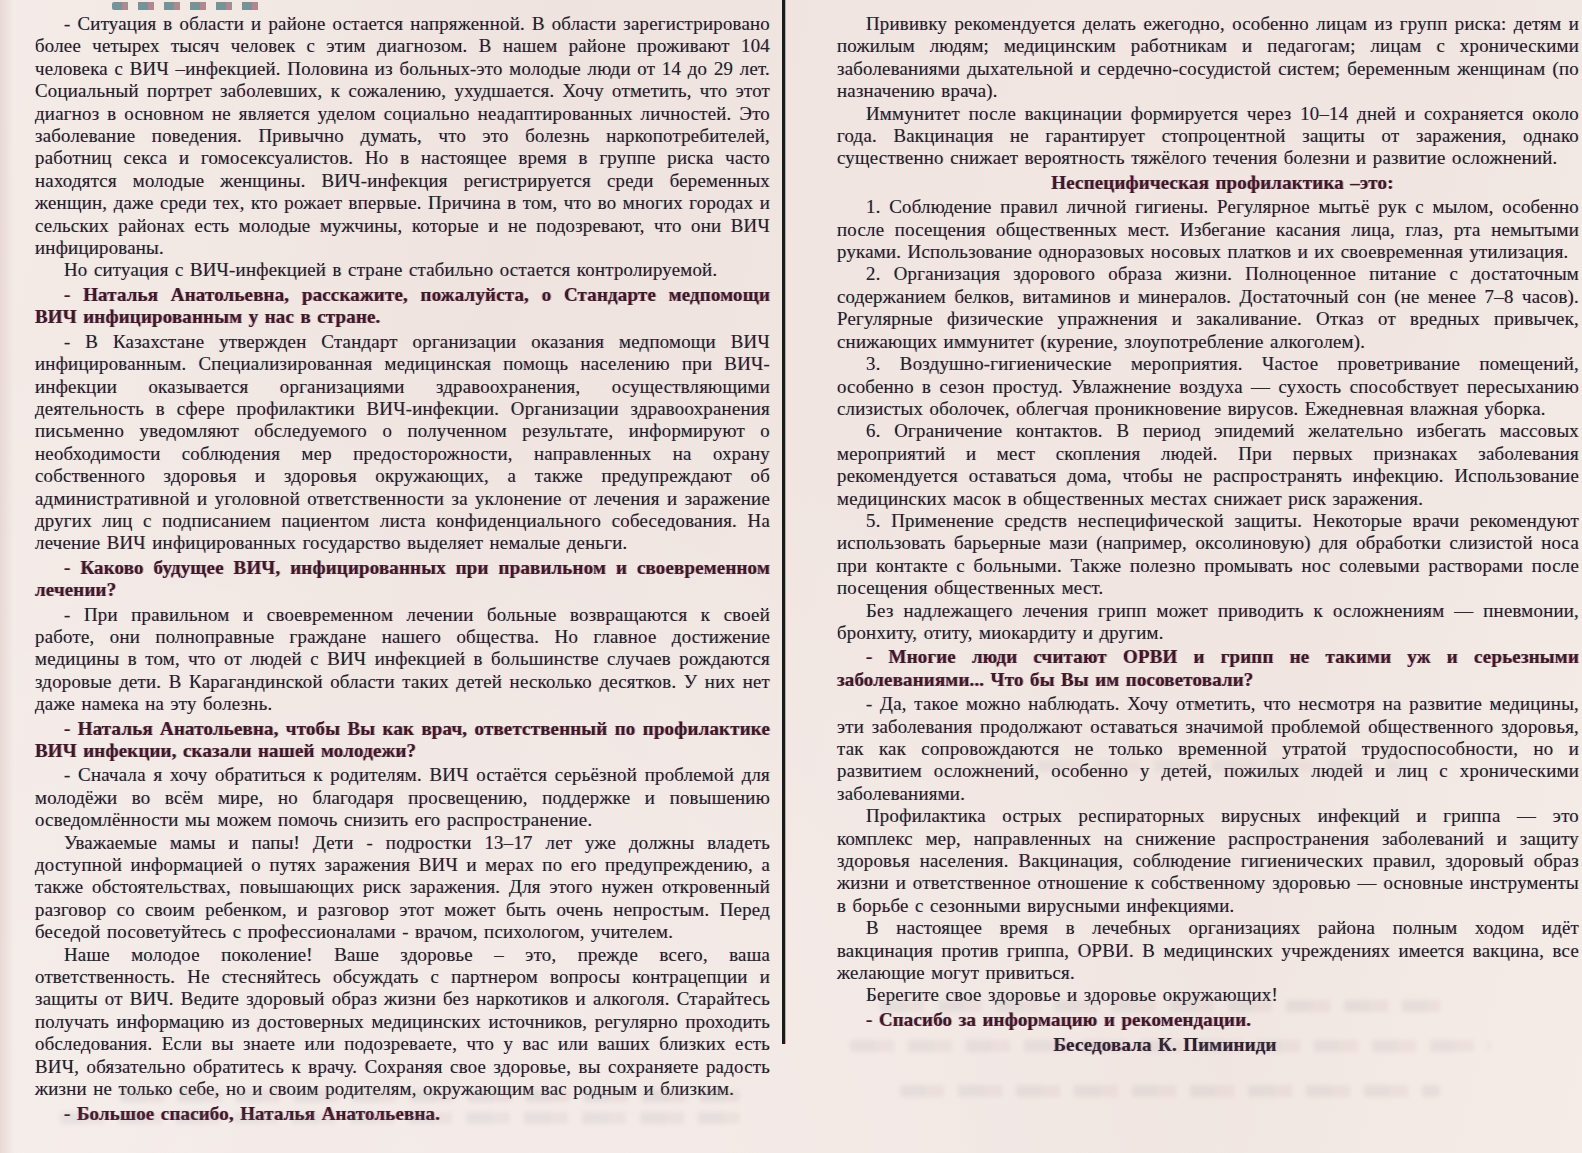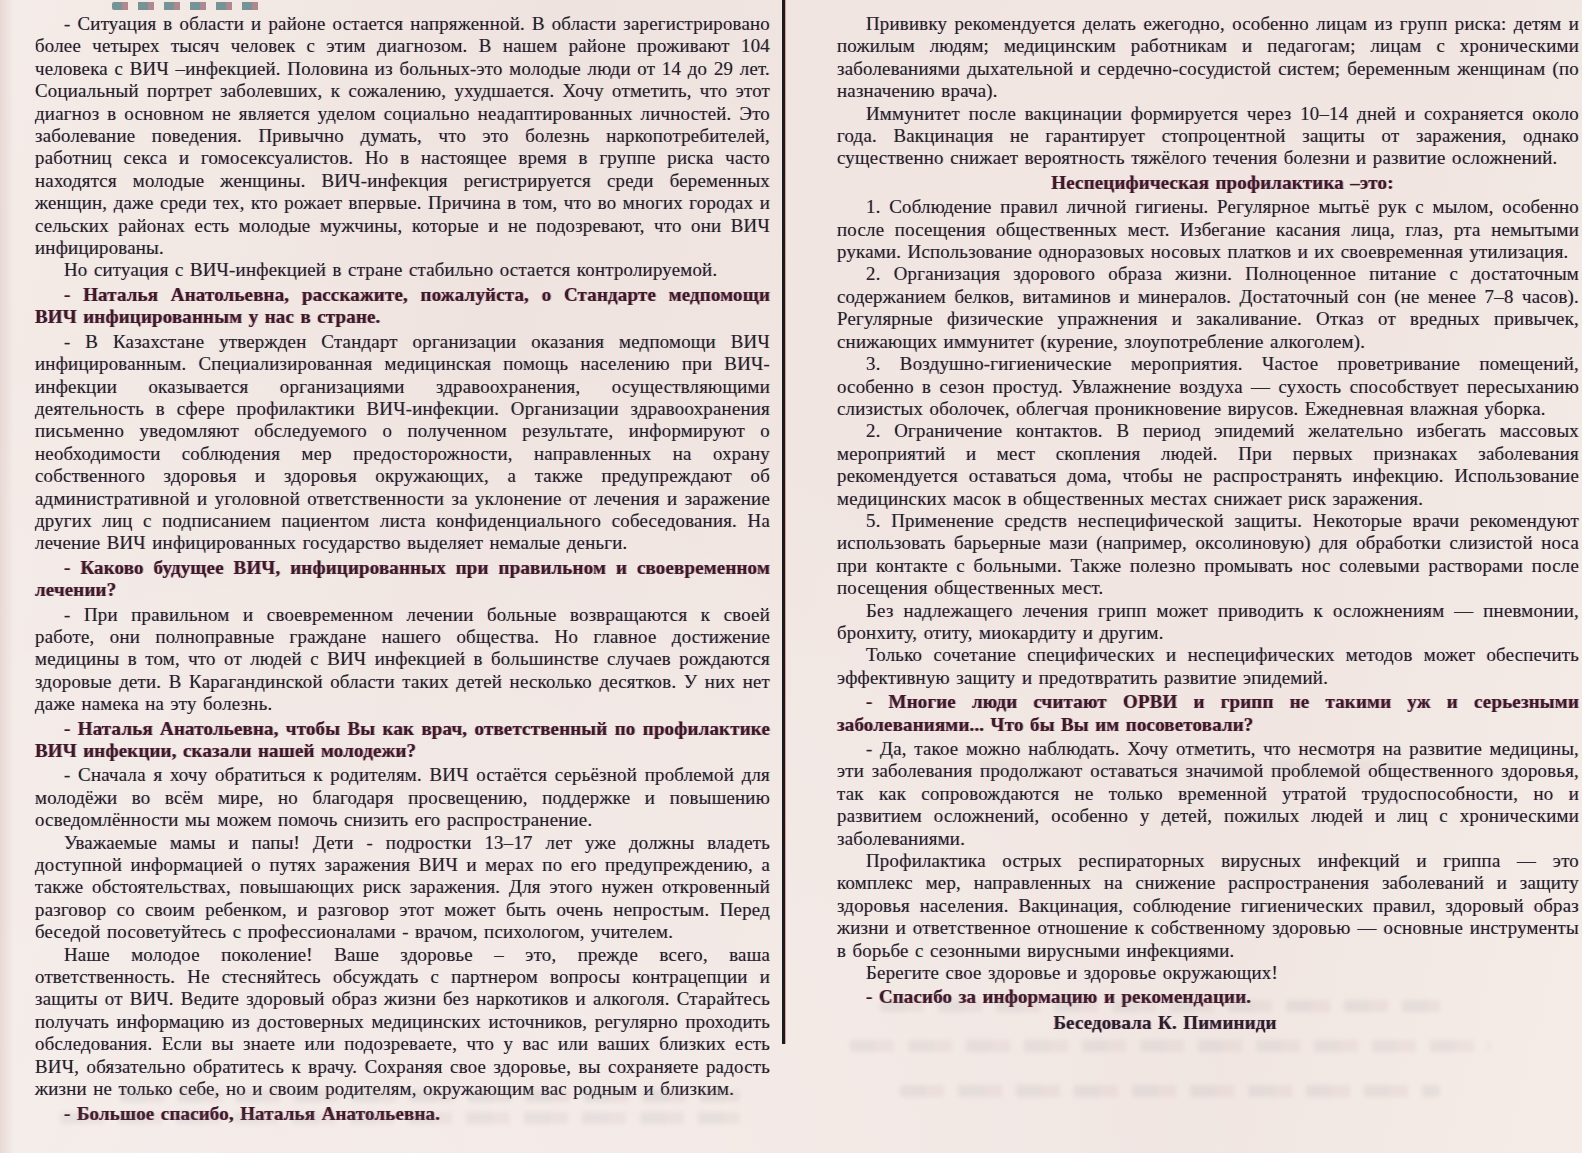--- a/index.html
+++ b/index.html
@@ -107,27 +107,27 @@
 
   <div id="divider"></div>
 
   <div class="col col-right">
     <p>Прививку рекомендуется делать ежегодно, особенно лицам из групп риска: детям и пожилым людям; медицинским работникам и педагогам; лицам с хроническими заболеваниями дыхательной и сердечно-сосудистой систем; беременным женщинам (по назначению врача).</p>
     <p>Иммунитет после вакцинации формируется через 10–14 дней и сохраняется около года. Вакцинация не гарантирует стопроцентной защиты от заражения, однако существенно снижает вероятность тяжёлого течения болезни и развитие осложнений.</p>
     <p class="q subhead">Неспецифическая профилактика –это:</p>
     <p>1. Соблюдение правил личной гигиены. Регулярное мытьё рук с мылом, особенно после посещения общественных мест. Избегание касания лица, глаз, рта немытыми руками. Использование одноразовых носовых платков и их своевременная утилизация.</p>
     <p>2. Организация здорового образа жизни. Полноценное питание с достаточным содержанием белков, витаминов и минералов. Достаточный сон (не менее 7–8 часов). Регулярные физические упражнения и закаливание. Отказ от вредных привычек, снижающих иммунитет (курение, злоупотребление алкоголем).</p>
     <p>3. Воздушно-гигиенические мероприятия. Частое проветривание помещений, особенно в сезон простуд. Увлажнение воздуха — сухость способствует пересыханию слизистых оболочек, облегчая проникновение вирусов. Ежедневная влажная уборка.</p>
-    <p>2. Ограничение контактов. В период эпидемий желательно избегать массовых мероприятий и мест скопления людей. При первых признаках заболевания рекомендуется оставаться дома, чтобы не распространять инфекцию. Использование медицинских масок в общественных местах снижает риск заражения.</p>
+    <p>6. Ограничение контактов. В период эпидемий желательно избегать массовых мероприятий и мест скопления людей. При первых признаках заболевания рекомендуется оставаться дома, чтобы не распространять инфекцию. Использование медицинских масок в общественных местах снижает риск заражения.</p>
     <p>5. Применение средств неспецифической защиты. Некоторые врачи рекомендуют использовать барьерные мази (например, оксолиновую) для обработки слизистой носа при контакте с больными. Также полезно промывать нос солевыми растворами после посещения общественных мест.</p>
     <p>Без надлежащего лечения грипп может приводить к осложнениям — пневмонии, бронхиту, отиту, миокардиту и другим.</p>
-    <p>Только сочетание специфических и неспецифических методов может обеспечить эффективную защиту и предотвратить развитие эпидемий.</p>
     <p class="q">- Многие люди считают ОРВИ и грипп не такими уж и серьезными заболеваниями...  Что бы Вы им посоветовали?</p>
     <p>- Да, такое можно наблюдать. Хочу отметить,  что несмотря на развитие медицины, эти заболевания продолжают оставаться значимой проблемой общественного здоровья, так как сопровождаются не только временной утратой трудоспособности, но и развитием осложнений, особенно у детей, пожилых людей и лиц с хроническими заболеваниями.</p>
     <p>Профилактика острых респираторных вирусных инфекций и гриппа — это комплекс мер, направленных на снижение распространения заболеваний и защиту здоровья населения. Вакцинация, соблюдение гигиенических правил, здоровый образ жизни и ответственное отношение к собственному здоровью — основные инструменты в борьбе с сезонными вирусными инфекциями.</p>
+    <p>В настоящее время в лечебных организациях района полным ходом идёт вакцинация против гриппа, ОРВИ. В медицинских учреждениях имеется вакцина, все желающие могут привиться.</p>
     <p>Берегите свое здоровье и здоровье окружающих!</p>
     <p class="q">- Спасибо за информацию и рекомендации.</p>
     <p class="sig">Беседовала К. Пиминиди</p>
   </div>
 
   <div class="bleed" style="left:120px; top:1090px; width:620px;"></div>
   <div class="bleed" style="left:60px;  top:1112px; width:680px; opacity:.3;"></div>
   <div class="bleed" style="left:880px; top:1000px; width:560px; opacity:.3;"></div>
   <div class="bleed" style="left:850px; top:1040px; width:640px; opacity:.28;"></div>
   <div class="bleed" style="left:900px; top:1085px; width:540px; opacity:.3;"></div>

